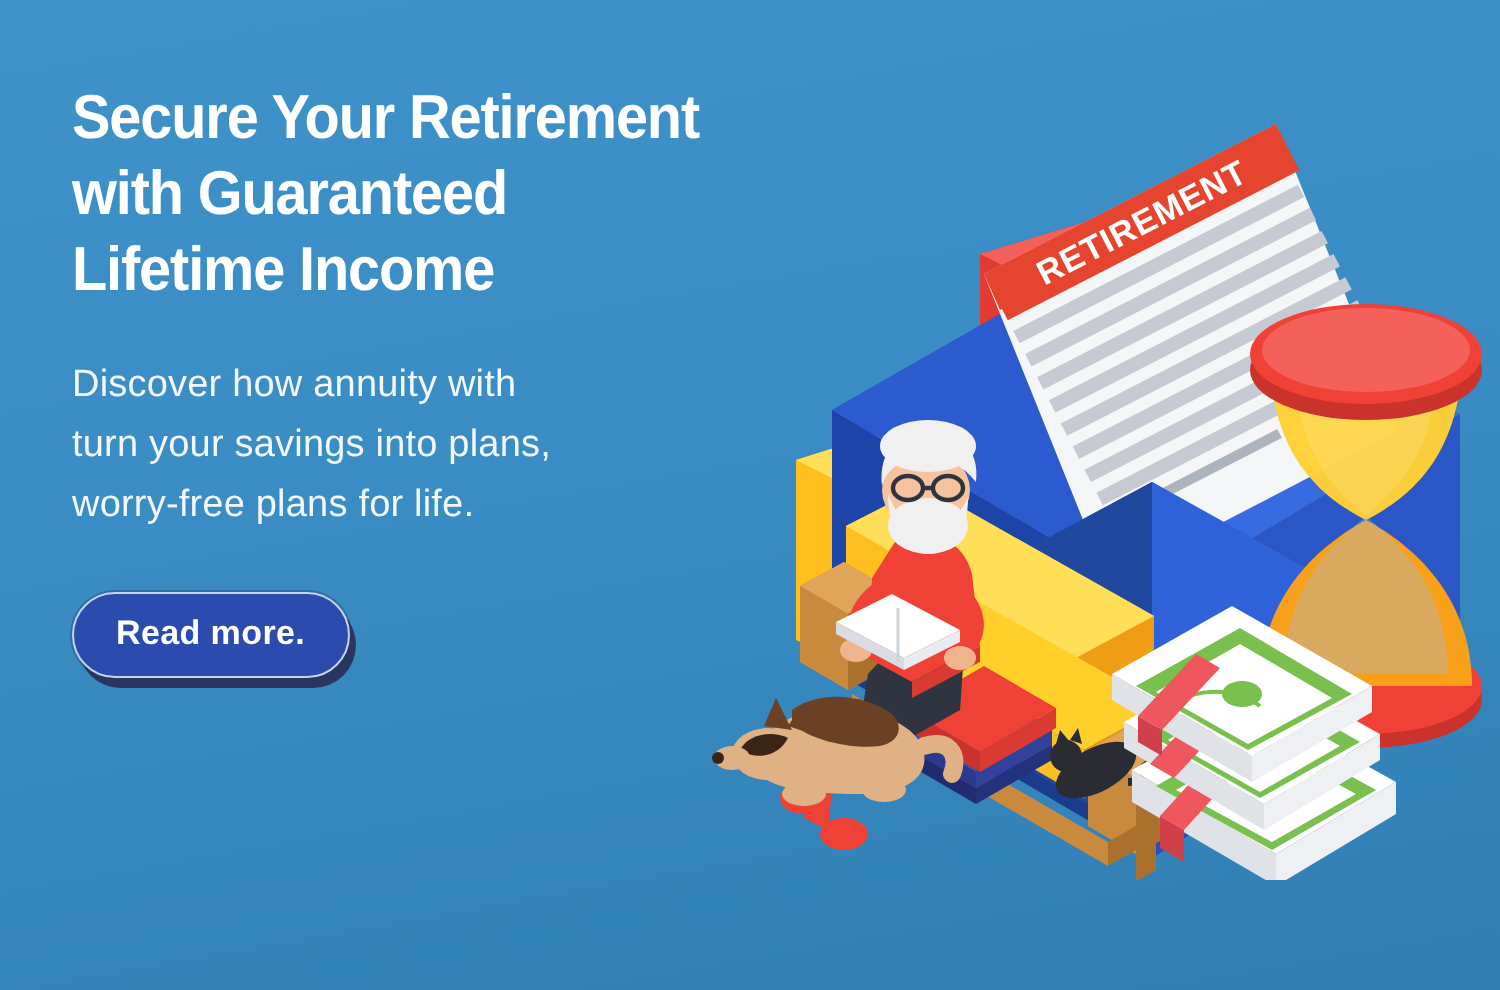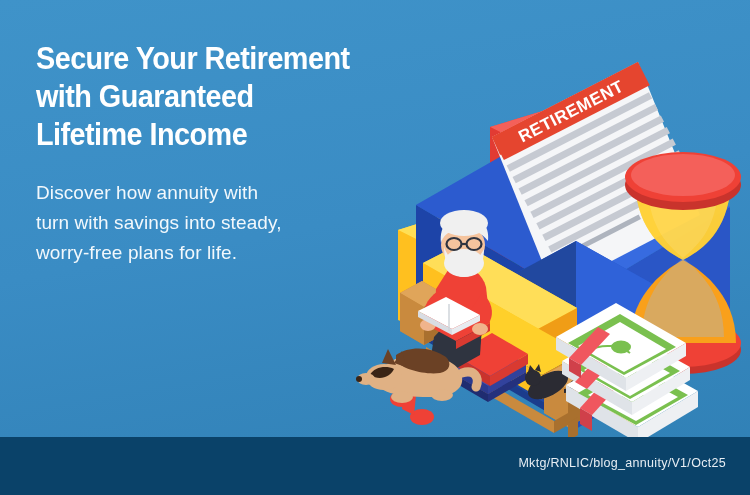--- a/index.html
+++ b/index.html
@@ -369,23 +369,23 @@
 
   <div id="copy">
     <h1 class="headline">
       <span>Secure Your Retirement</span><br>
       <span>with Guaranteed</span><br>
       <span>Lifetime Income</span>
     </h1>
 
     <p class="subcopy">
       <span class="ln1">Discover how annuity with</span>
-      <span class="ln2">turn with savings into steady,</span>
+      <span class="ln2">turn your savings into plans,</span>
       <span class="ln3">worry-free plans for life.</span>
     </p>
 
+    <div class="btn-wrap">
+      <a class="btn">Read more.</a>
+    </div>
   </div>
 
-  <div id="footbar">
-    <span class="footcode">Mktg/RNLIC/blog_annuity/V1/Oct25</span>
-  </div>
 
 </div>
 
 </body></html>

